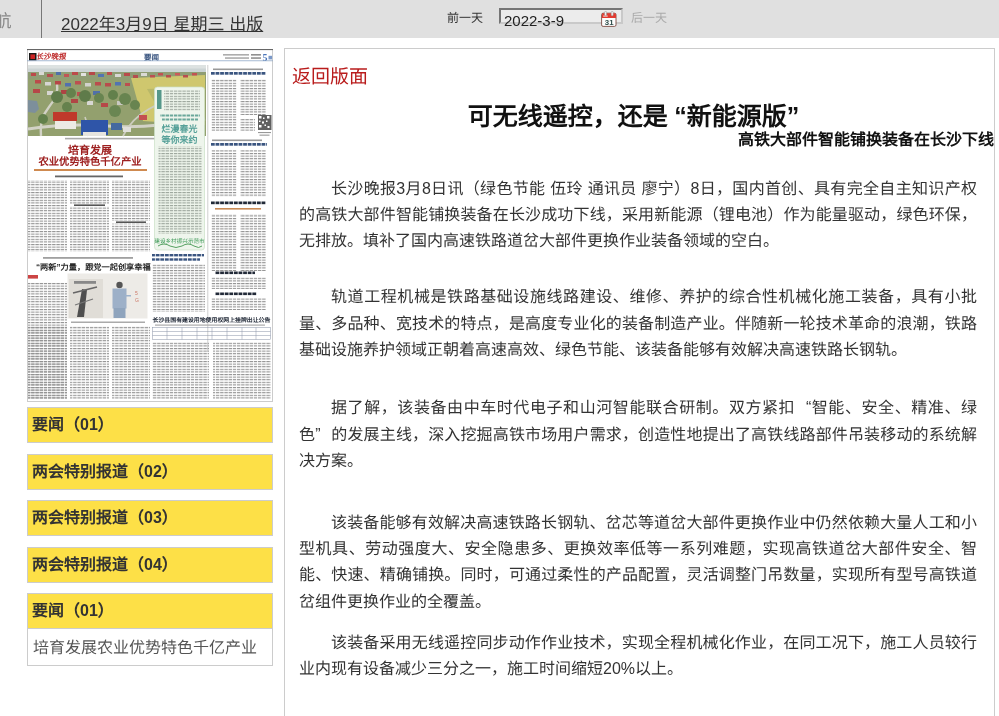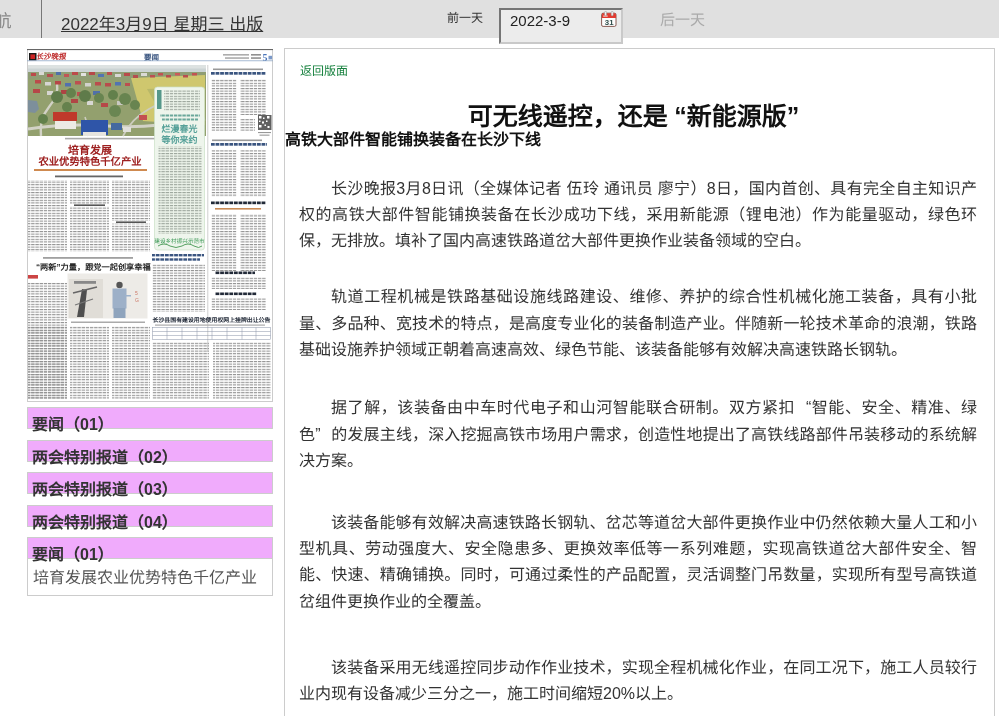--- a/index.html
+++ b/index.html
@@ -5,46 +5,46 @@
 * { margin:0; padding:0; box-sizing:border-box; }
 html,body { width:999px; height:716px; overflow:hidden; background:#fff;
   font-family:"Liberation Sans", sans-serif; }
 body { position:relative; }
 .topbar { position:absolute; left:0; top:0; width:999px; height:38px;
   background:#e0e0e0; }
 .topbar .frag { position:absolute; left:-6px; top:7px; font-size:17.5px; color:#888; }
 .topbar .vsep { position:absolute; left:41px; top:0; width:1.3px; height:38px; background:#777; }
 .topbar .date { position:absolute; left:61px; top:10px; font-size:17px; color:#333;text-decoration:underline; }
 .topbar .prev { position:absolute; left:447px; top:7.5px; font-size:12px; color:#333; }
-.topbar .next { position:absolute; left:660px; top:7.5px; font-size:15px; color:#aaa; }
-.topbar .dinput { position:absolute; left:499px; top:8px; width:124px; height:36px;
+.topbar .next { position:absolute; left:631px; top:7.5px; font-size:12px; color:#aaa; }
+.topbar .dinput { position:absolute; left:499px; top:8px; width:124px; height:16px;
   background:#ececec; border:2px inset #c9c9c9; font-size:15px; color:#222;
-  line-height:16px; padding:3px 0 0 9px; }
+  line-height:16px; padding:3px 0 0 3px; }
 .topbar .cal { position:absolute; left:601px; top:11px; }
 
 .navstack { position:absolute; left:27px; top:407px; width:246px; }
-.navbox { height:22px; margin-bottom:10.6px; background:#f0abfc; border:1px solid #ccc;
+.navbox { height:36px; margin-bottom:10.6px; background:#fde047; border:1px solid #ccc;
   font-size:16px; font-weight:bold; color:#333; line-height:34px; padding-left:4px; }
 .navlist { border:1px solid #ccc; border-top:none; background:#fff; margin-top:-10.6px; }
 .navlist .item { padding:5.5px 5px 3.5px 5px; font-size:16px; color:#555; line-height:26.5px;
   border-top:1px solid #ddd; }
 .navlist .item:first-child { border-top:none; }
 
 .main { position:absolute; left:284px; top:48px; width:711px; height:700px;
   background:#fff; border:1px solid #ccc; }
-.back { position:absolute; left:15px; top:12px; font-size:12px; color:#15803d; }
+.back { position:absolute; left:7px; top:12px; font-size:19px; color:#b91c1c; }
 h1.t { position:relative; left:-6px; margin-top:51px; text-align:center; font-size:25px; color:#111;
   font-weight:bold; line-height:33px; }
-h2.st { text-align:left; font-size:16px; color:#111; font-weight:bold;
+h2.st { text-align:right; font-size:16px; color:#111; font-weight:bold;
   line-height:22px; margin-top:-4.5px; }
 .content { padding:0 17px 0 14px; margin-top:25px; }
 .content p { font-size:16px; color:#333; line-height:26.3px; text-align:justify;
   text-indent:2em; word-break:break-all; }
 .content p.a { margin-bottom:30px; } .content p.b { margin-bottom:32px; }
-.content p.c { margin-bottom:35.5px; } .content p.d { margin-bottom:40px; }
+.content p.c { margin-bottom:35.5px; } .content p.d { margin-bottom:15px; }
 .q1 { margin-left:0.667em; } .q2 { margin-right:0.667em; } .tq { margin-left:0.25em; }
 </style>
 </head>
 <body>
 <div class="topbar">
   <span class="frag">航</span>
   <span class="vsep"></span>
   <span class="date">2022年3月9日 星期三 出版</span>
   <span class="prev">前一天</span>
   <span class="dinput">2022-3-9</span>
@@ -288,19 +288,19 @@
   <div class="navlist">
     <div class="item">培育发展农业优势特色千亿产业</div>
   </div>
 </div>
 
 <div class="main">
   <div class="back">返回版面</div>
   <h1 class="t">可无线遥控，还是<span class="tq">“</span>新能源版”</h1>
   <h2 class="st">高铁大部件智能铺换装备在长沙下线</h2>
   <div class="content">
-    <p class="a">长沙晚报3月8日讯（全媒体记者 伍玲 通讯员 廖宁）8日，国内首创、具有完全自主知识产权的高铁大部件智能铺换装备在长沙成功下线，采用新能源（锂电池）作为能量驱动，绿色环保，无排放。填补了国内高速铁路道岔大部件更换作业装备领域的空白。</p>
+    <p class="a">长沙晚报3月8日讯（绿色节能 伍玲 通讯员 廖宁）8日，国内首创、具有完全自主知识产权的高铁大部件智能铺换装备在长沙成功下线，采用新能源（锂电池）作为能量驱动，绿色环保，无排放。填补了国内高速铁路道岔大部件更换作业装备领域的空白。</p>
     <p class="b">轨道工程机械是铁路基础设施线路建设、维修、养护的综合性机械化施工装备，具有小批量、多品种、宽技术的特点，是高度专业化的装备制造产业。伴随新一轮技术革命的浪潮，铁路基础设施养护领域正朝着高速高效、绿色节能、该装备能够有效解决高速铁路长钢轨。</p>
     <p class="c">据了解，该装备由中车时代电子和山河智能联合研制。双方紧扣<span class="q1">“</span>智能、安全、精准、绿色<span class="q2">”</span>的发展主线，深入挖掘高铁市场用户需求，创造性地提出了高铁线路部件吊装移动的系统解决方案。</p>
     <p class="d">该装备能够有效解决高速铁路长钢轨、岔芯等道岔大部件更换作业中仍然依赖大量人工和小型机具、劳动强度大、安全隐患多、更换效率低等一系列难题，实现高铁道岔大部件安全、智能、快速、精确铺换。同时，可通过柔性的产品配置，灵活调整门吊数量，实现所有型号高铁道岔组件更换作业的全覆盖。</p>
     <p>该装备采用无线遥控同步动作作业技术，实现全程机械化作业，在同工况下，施工人员较行业内现有设备减少三分之一，施工时间缩短20%以上。</p>
   </div>
 </div>
 
 </body></html>

